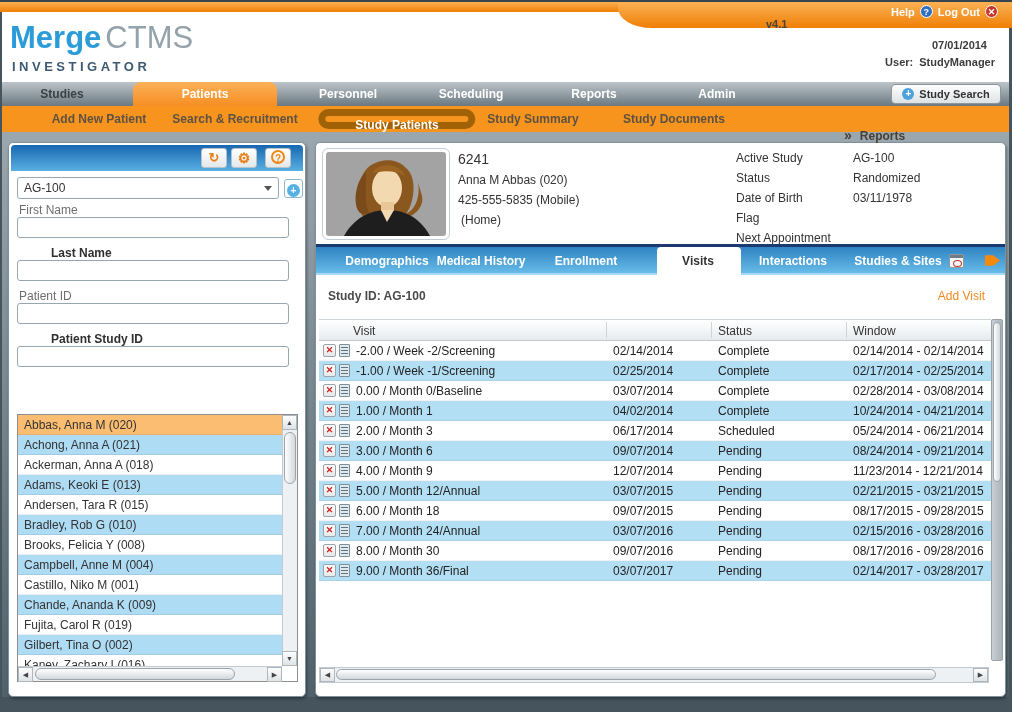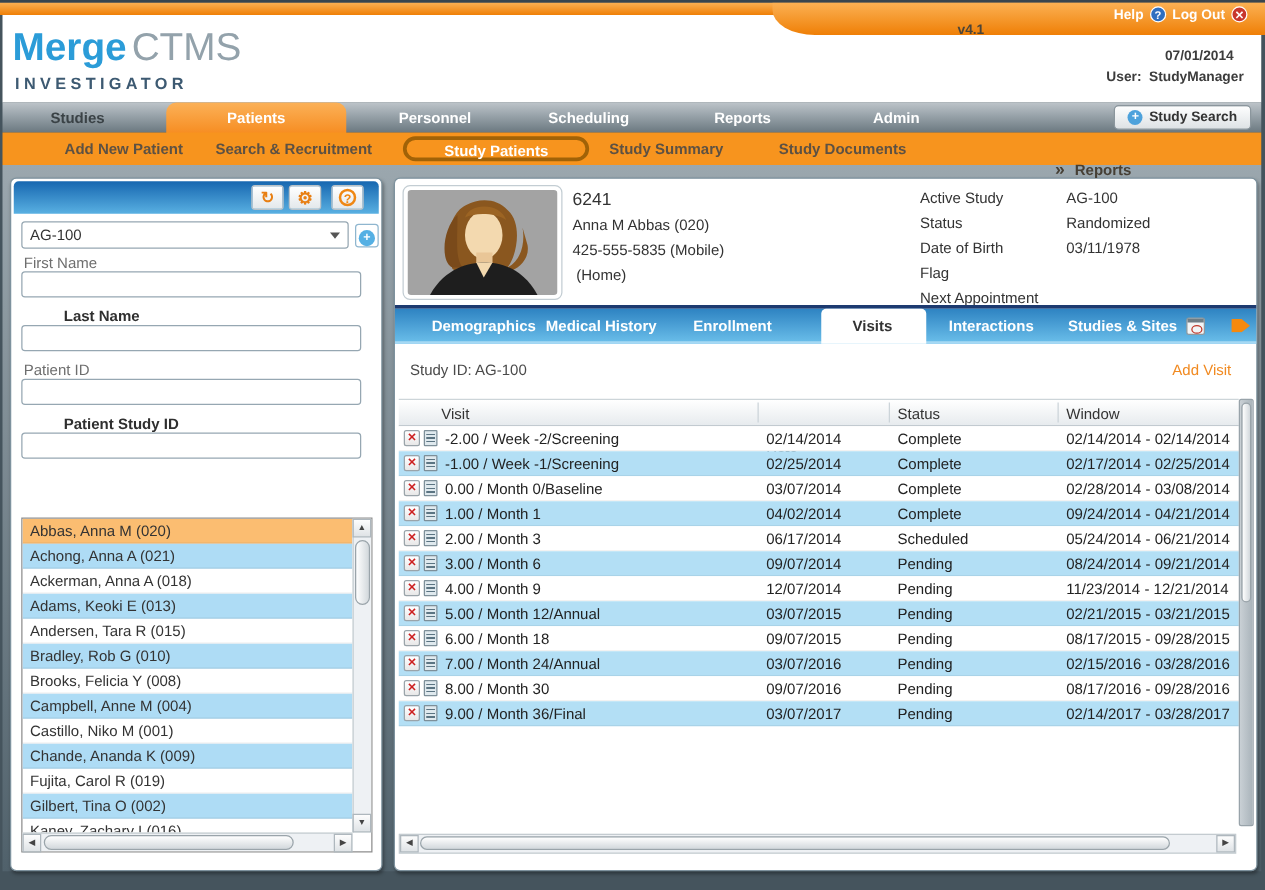--- a/index.html
+++ b/index.html
@@ -45,21 +45,21 @@
   .study-search { position:absolute; top:2px; right:8px; width:110px; height:20px;
     background:linear-gradient(#fefefe,#dde2e5); border:1px solid #8b969d; border-radius:4px;
     font-size:11px; font-weight:bold; color:#333; display:flex; align-items:center; justify-content:center; gap:5px; }
   .plus-circ { display:inline-block; width:12px; height:12px; border-radius:50%; background:#4da2dc;
     color:#fff; font-size:10px; line-height:12px; text-align:center; font-weight:bold; }
 
   
   .subnav { position:absolute; top:106px; left:2px; width:1007px; height:26px; background:#f7941e; z-index:6; }
   .subnav-item { position:absolute; top:0; height:26px; line-height:26px; transform:translateX(-50%);
     font-size:12px; font-weight:bold; color:#5d5143; white-space:nowrap; }
-  .subnav-item.boxed { color:#fff; border:3px solid #a16207; border-radius:11px; height:20px; line-height:18px;
+  .subnav-item.boxed { color:#fff; border:7px solid #a16207; border-radius:11px; height:20px; line-height:18px;
     top:3px; padding:0 30px; }
   .subnav-more { position:absolute; top:16px; left:842px; height:26px; line-height:26px; font-size:12px;
     font-weight:bold; color:#463f35; }
   .subnav-more .chev { font-size:14px; margin-right:8px; }
 
   
   .content { position:absolute; top:132px; left:2px; width:1007px; height:565px;
     background:linear-gradient(#9ba7ae, #50616b); }
 
   .panel { position:absolute; background:#fff; border:1px solid #7e929e; border-radius:5px;
@@ -126,21 +126,21 @@
     border-radius:4px 4px 0 0; z-index:1; }
   .ptab.active { color:#333; z-index:3; }
   .cal-icon { position:absolute; left:633px; top:7px; width:15px; height:14px; background:#f3f5f6;
     border:1px solid #8d999f; border-radius:2px; z-index:2; }
   .cal-icon:before { content:""; position:absolute; left:0; top:0; width:100%; height:3px; background:#6f7d85; }
   .cal-icon:after { content:""; position:absolute; left:3px; top:5px; width:7px; height:5px;
     border:1px solid #c0392b; border-radius:50%; }
   .arrow-icon { position:absolute; left:669px; top:6px; width:15px; height:15px; background:#f5890d;
     clip-path:polygon(0 15%, 55% 15%, 100% 50%, 55% 85%, 0 85%, 0 15%); z-index:2; }
 
-  .studyid-line { position:absolute; left:12px; top:146px; font-size:12px; font-weight:normal; color:#4a4a4a; }
+  .studyid-line { position:absolute; left:12px; top:146px; font-size:12px; font-weight:bold; color:#4a4a4a; }
   .add-visit { position:absolute; right:20px; top:146px; font-size:12px; color:#f18a21; }
 
   
   .vtable { position:absolute; left:3px; top:176px; width:672px; }
   .vt-header { position:relative; height:22px; background:linear-gradient(#ffffff,#e7ebee);
     border-top:1px solid #cdd5d9; border-bottom:1px solid #c2cad0; }
   .vt-header .hsep { position:absolute; top:2px; bottom:2px; width:1px; background:#ccd4d9; }
   .vt-hcell { position:absolute; top:0; height:22px; line-height:22px; font-size:12px; color:#333; }
   .vt-row { position:relative; height:20px; border-bottom:1px solid rgba(0,0,0,0.05); background:#fff; }
   .vt-row.blue { background:#b3dff5; }
@@ -345,21 +345,21 @@
             <div class="vt-cell" style="left: 294px;">03/07/2014</div>
             <div class="vt-cell" style="left: 399px;">Complete</div>
             <div class="vt-cell" style="left: 534px;">02/28/2014 - 03/08/2014</div>
           </div>
           <div class="vt-row blue">
             <div class="del-btn">✕</div>
             <div class="doc-btn"></div>
             <div class="vt-cell" style="left: 37px;">1.00 / Month 1</div>
             <div class="vt-cell" style="left: 294px;">04/02/2014</div>
             <div class="vt-cell" style="left: 399px;">Complete</div>
-            <div class="vt-cell" style="left: 534px;">09/24/2014 - 04/21/2014</div>
+            <div class="vt-cell" style="left: 534px;">10/24/2014 - 04/21/2014</div>
           </div>
           <div class="vt-row">
             <div class="del-btn">✕</div>
             <div class="doc-btn"></div>
             <div class="vt-cell" style="left: 37px;">2.00 / Month 3</div>
             <div class="vt-cell" style="left: 294px;">06/17/2014</div>
             <div class="vt-cell" style="left: 399px;">Scheduled</div>
             <div class="vt-cell" style="left: 534px;">05/24/2014 - 06/21/2014</div>
           </div>
           <div class="vt-row blue">

